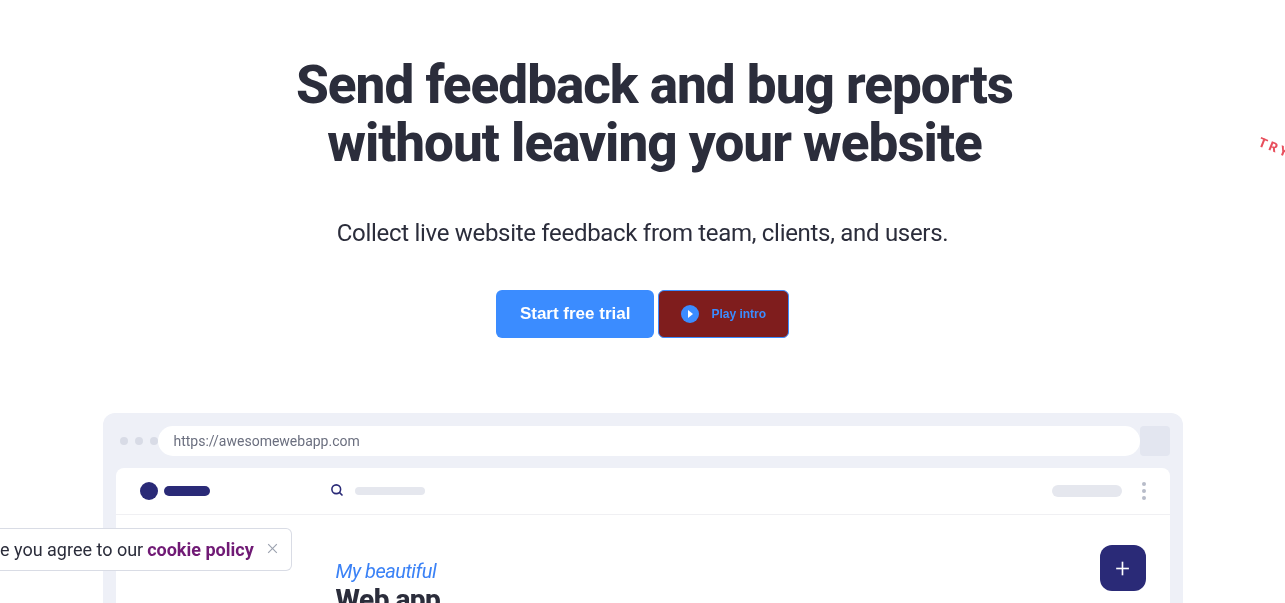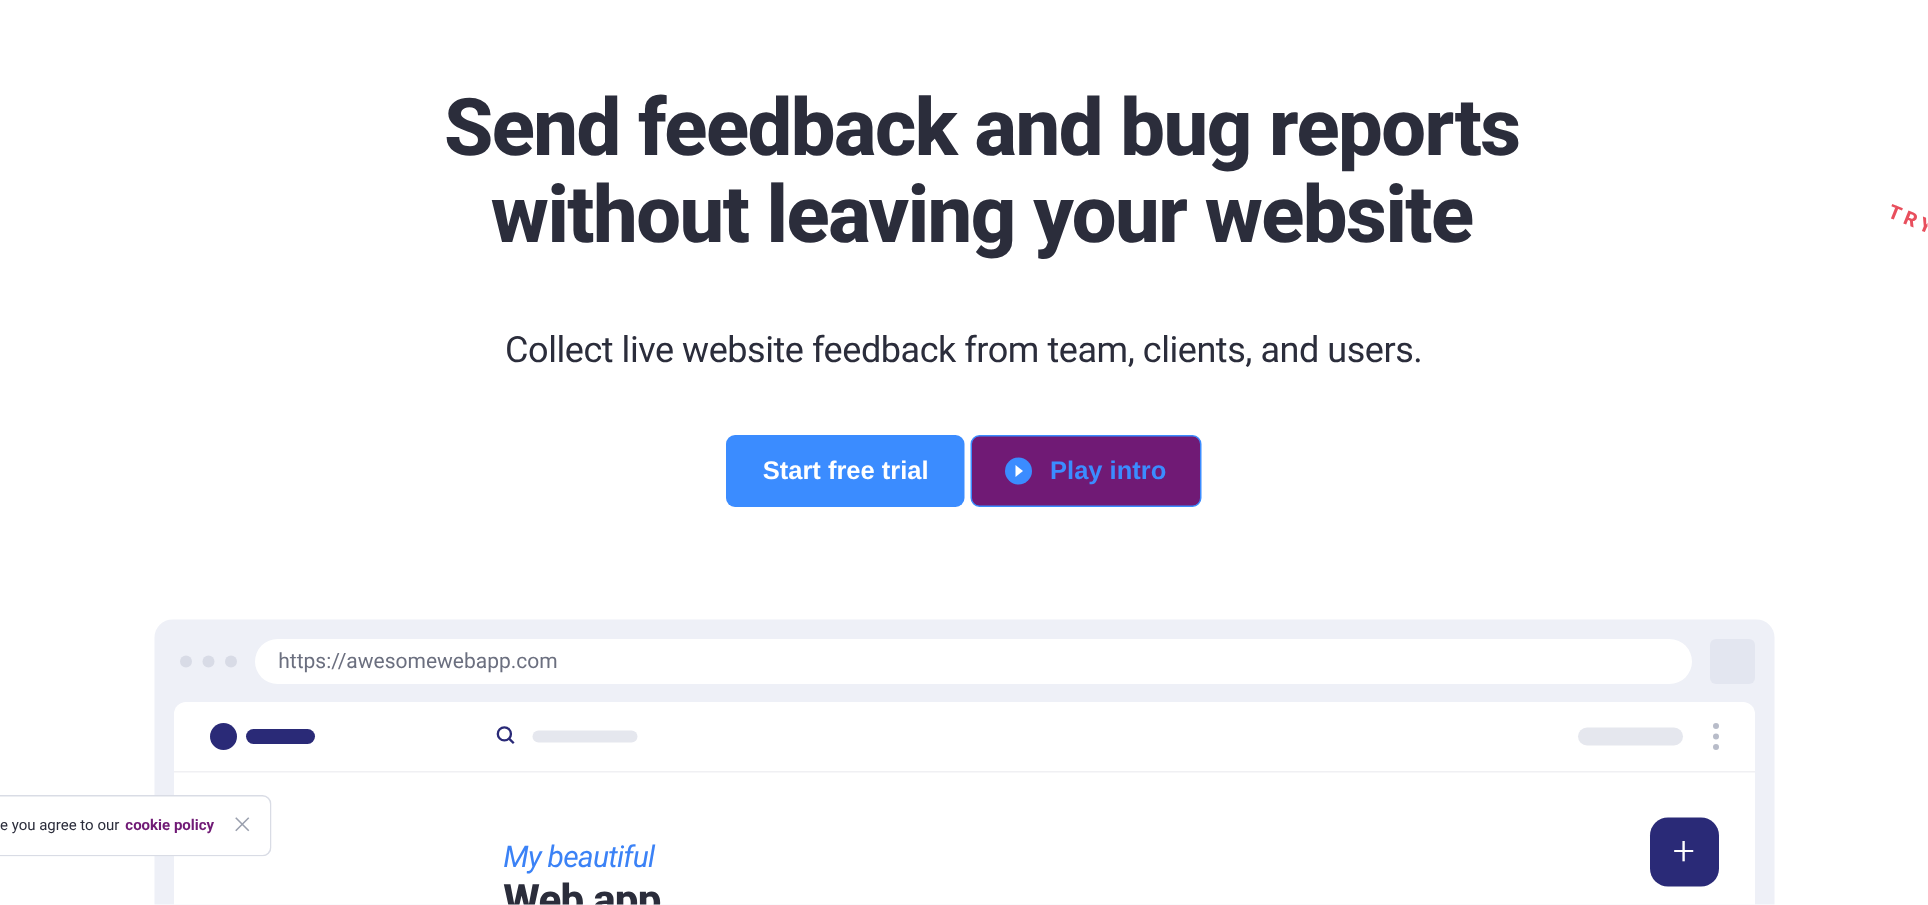--- a/index.html
+++ b/index.html
@@ -40,24 +40,24 @@
       background: #3b8cff;
       color: #fff;
       border: none;
       font-size: 17px;
       font-weight: 700;
       padding: 14px 24px;
       border-radius: 6px;
       cursor: pointer;
     }
     .btn-secondary {
-      background: #701a75;
+      background: #7f1d1d;
       color: #3b8cff;
       border: 1px solid #3b8cff;
-      font-size: 17px;
+      font-size: 12px;
       font-weight: 700;
       padding: 13px 22px;
       border-radius: 6px;
       cursor: pointer;
       display: inline-flex;
       align-items: center;
       gap: 12px;
     }
     .play-circle {
       width: 18px;
@@ -78,21 +78,20 @@
     .browser-frame {
       width: 1080px;
       margin: 75px auto 0;
       background: #eef0f7;
       border-radius: 12px 12px 0 0;
       padding: 13px 13px 0;
     }
     .browser-bar {
       display: flex;
       align-items: center;
-      gap: 12px;
       padding-bottom: 12px;
       text-align: center;
     }
     .traffic-lights {
       display: flex;
       gap: 7px;
       margin-left: 4px;
     }
     .tl {
       width: 8px; height: 8px; border-radius: 50%;
@@ -189,21 +188,21 @@
     }
     .cookie-bar {
       position: absolute;
       left: 0; bottom: 32px;
       background: #fff;
       border: 1px solid #d9dce5;
       border-left: none;
       border-radius: 0 6px 6px 0;
       padding: 10px 12px 10px 0;
       display: flex; align-items: center;
-      font-size: 10px;
+      font-size: 18px;
       color: #2b2d3b;
       z-index: 50;
     }
     .cookie-bar a {
       color: #701a75;
       font-weight: 700;
       text-decoration: none;
       margin-left: 4px;
     }
     .cookie-close {

